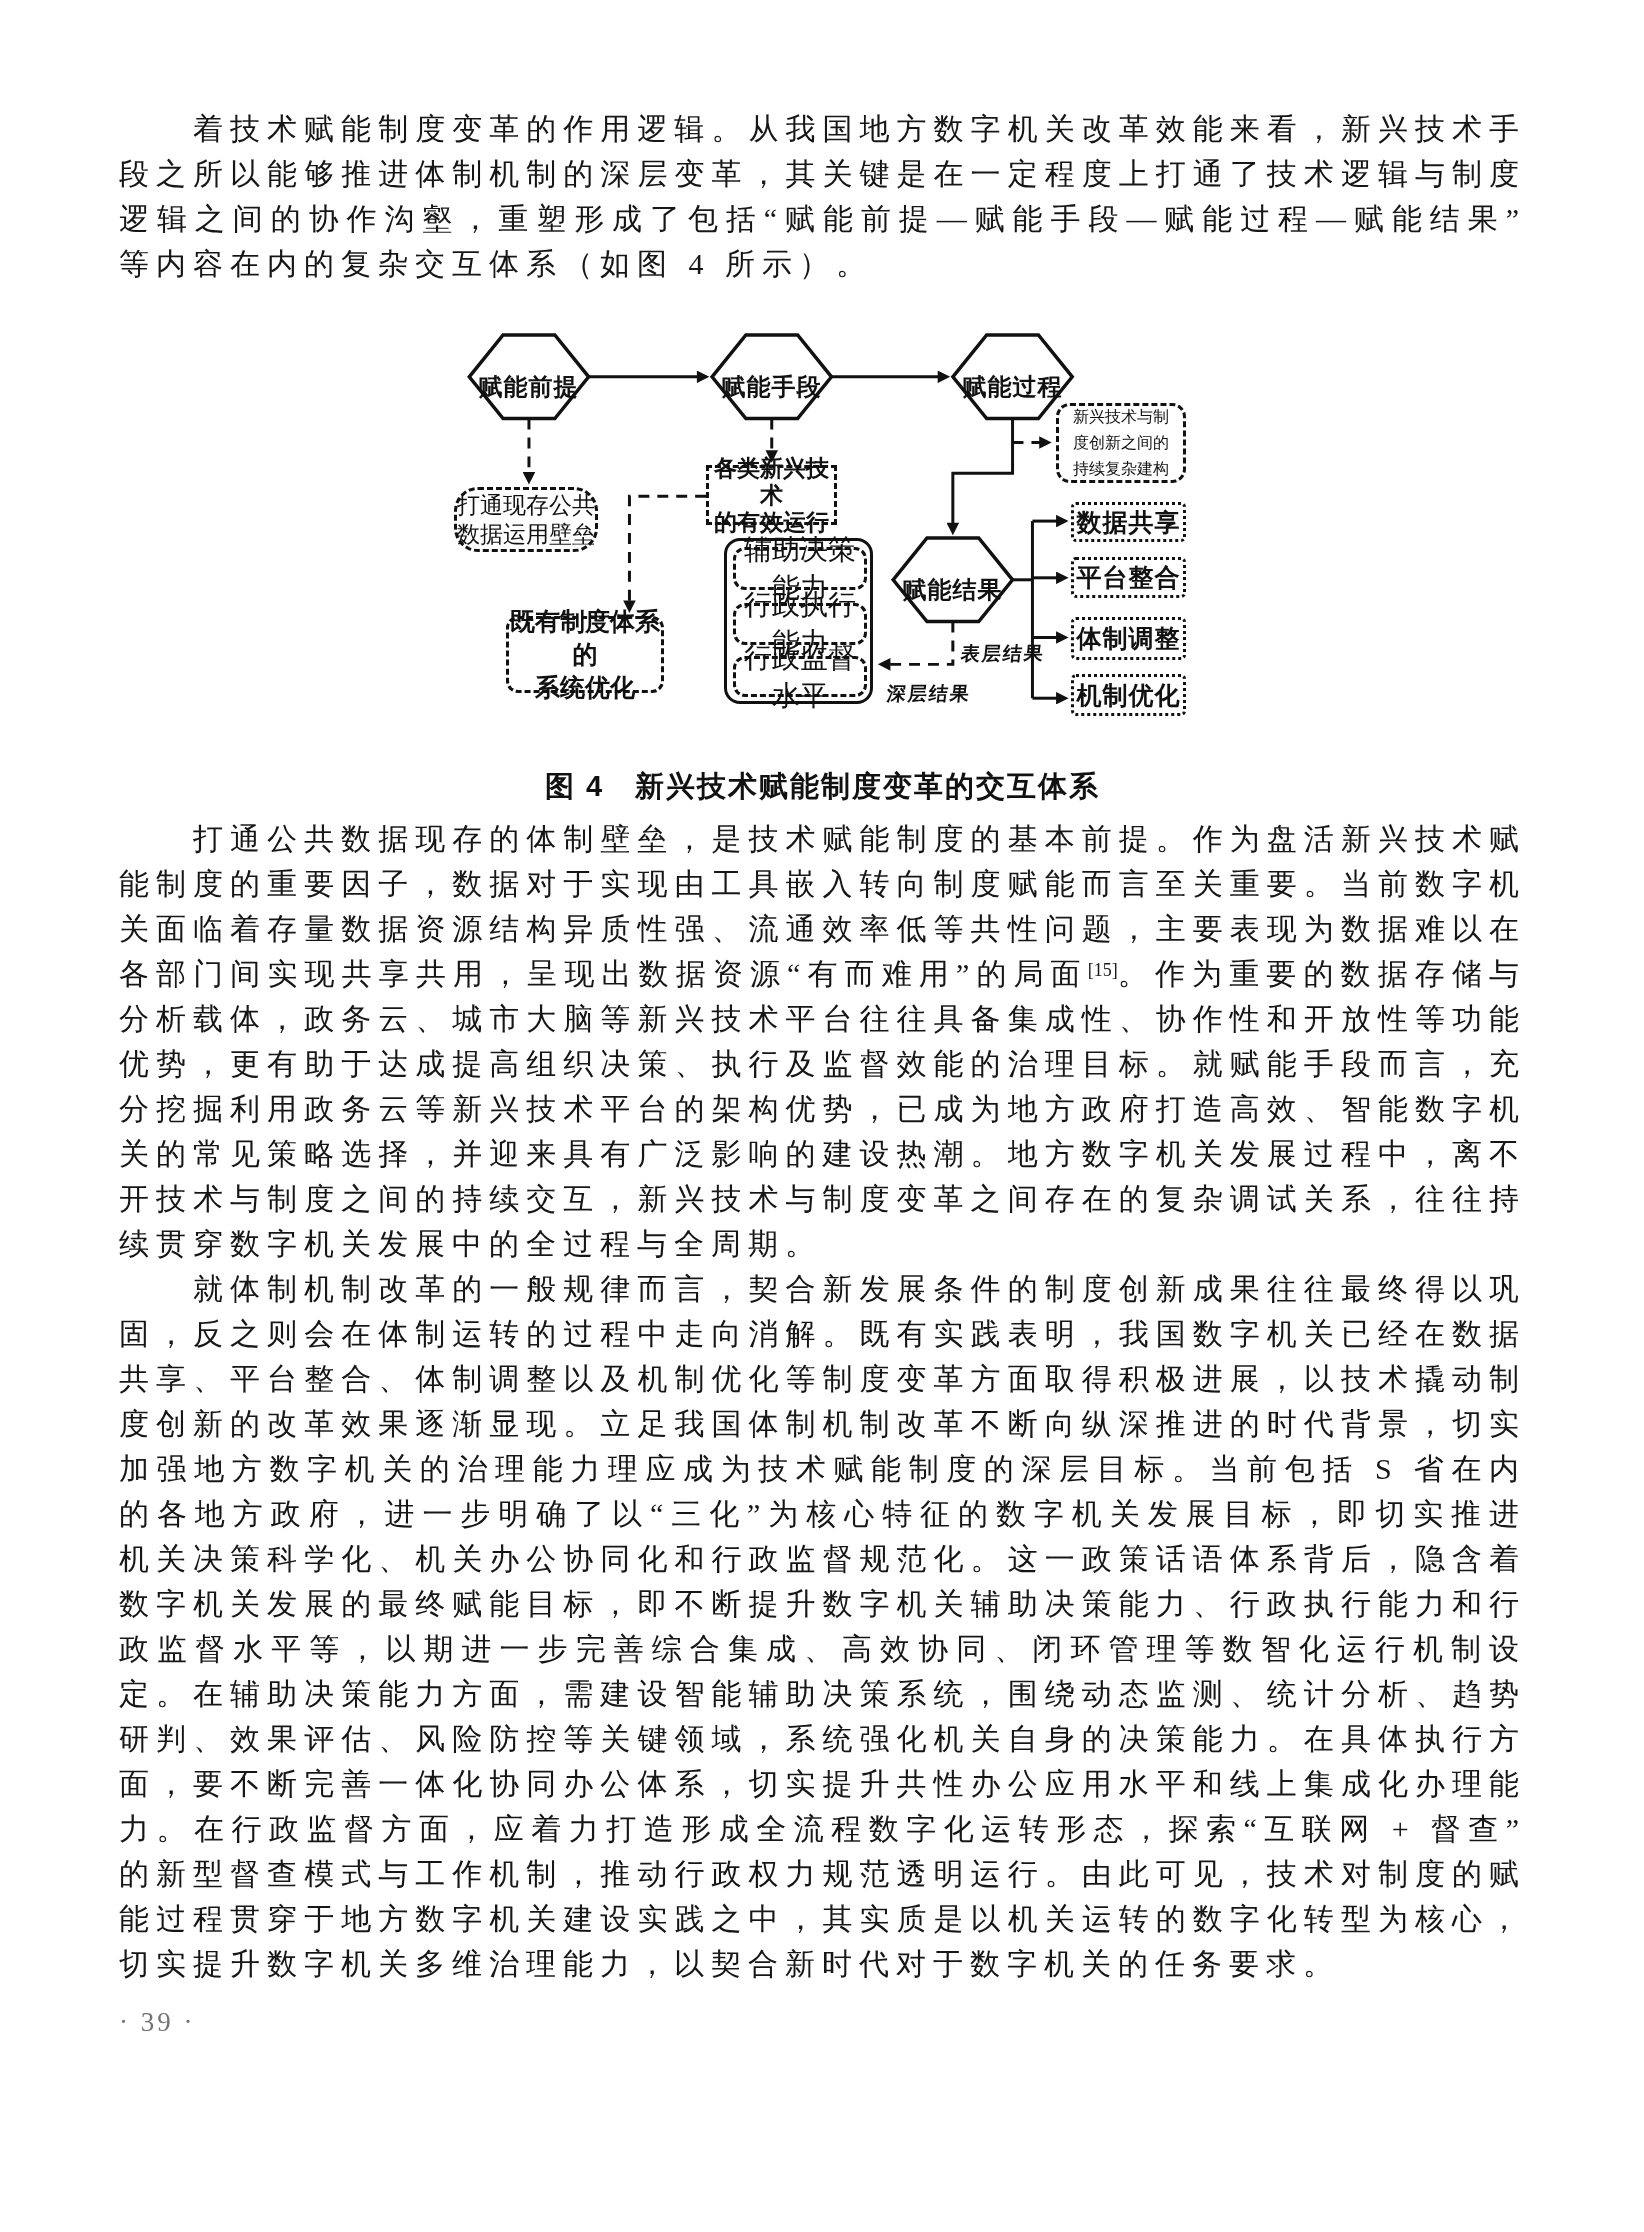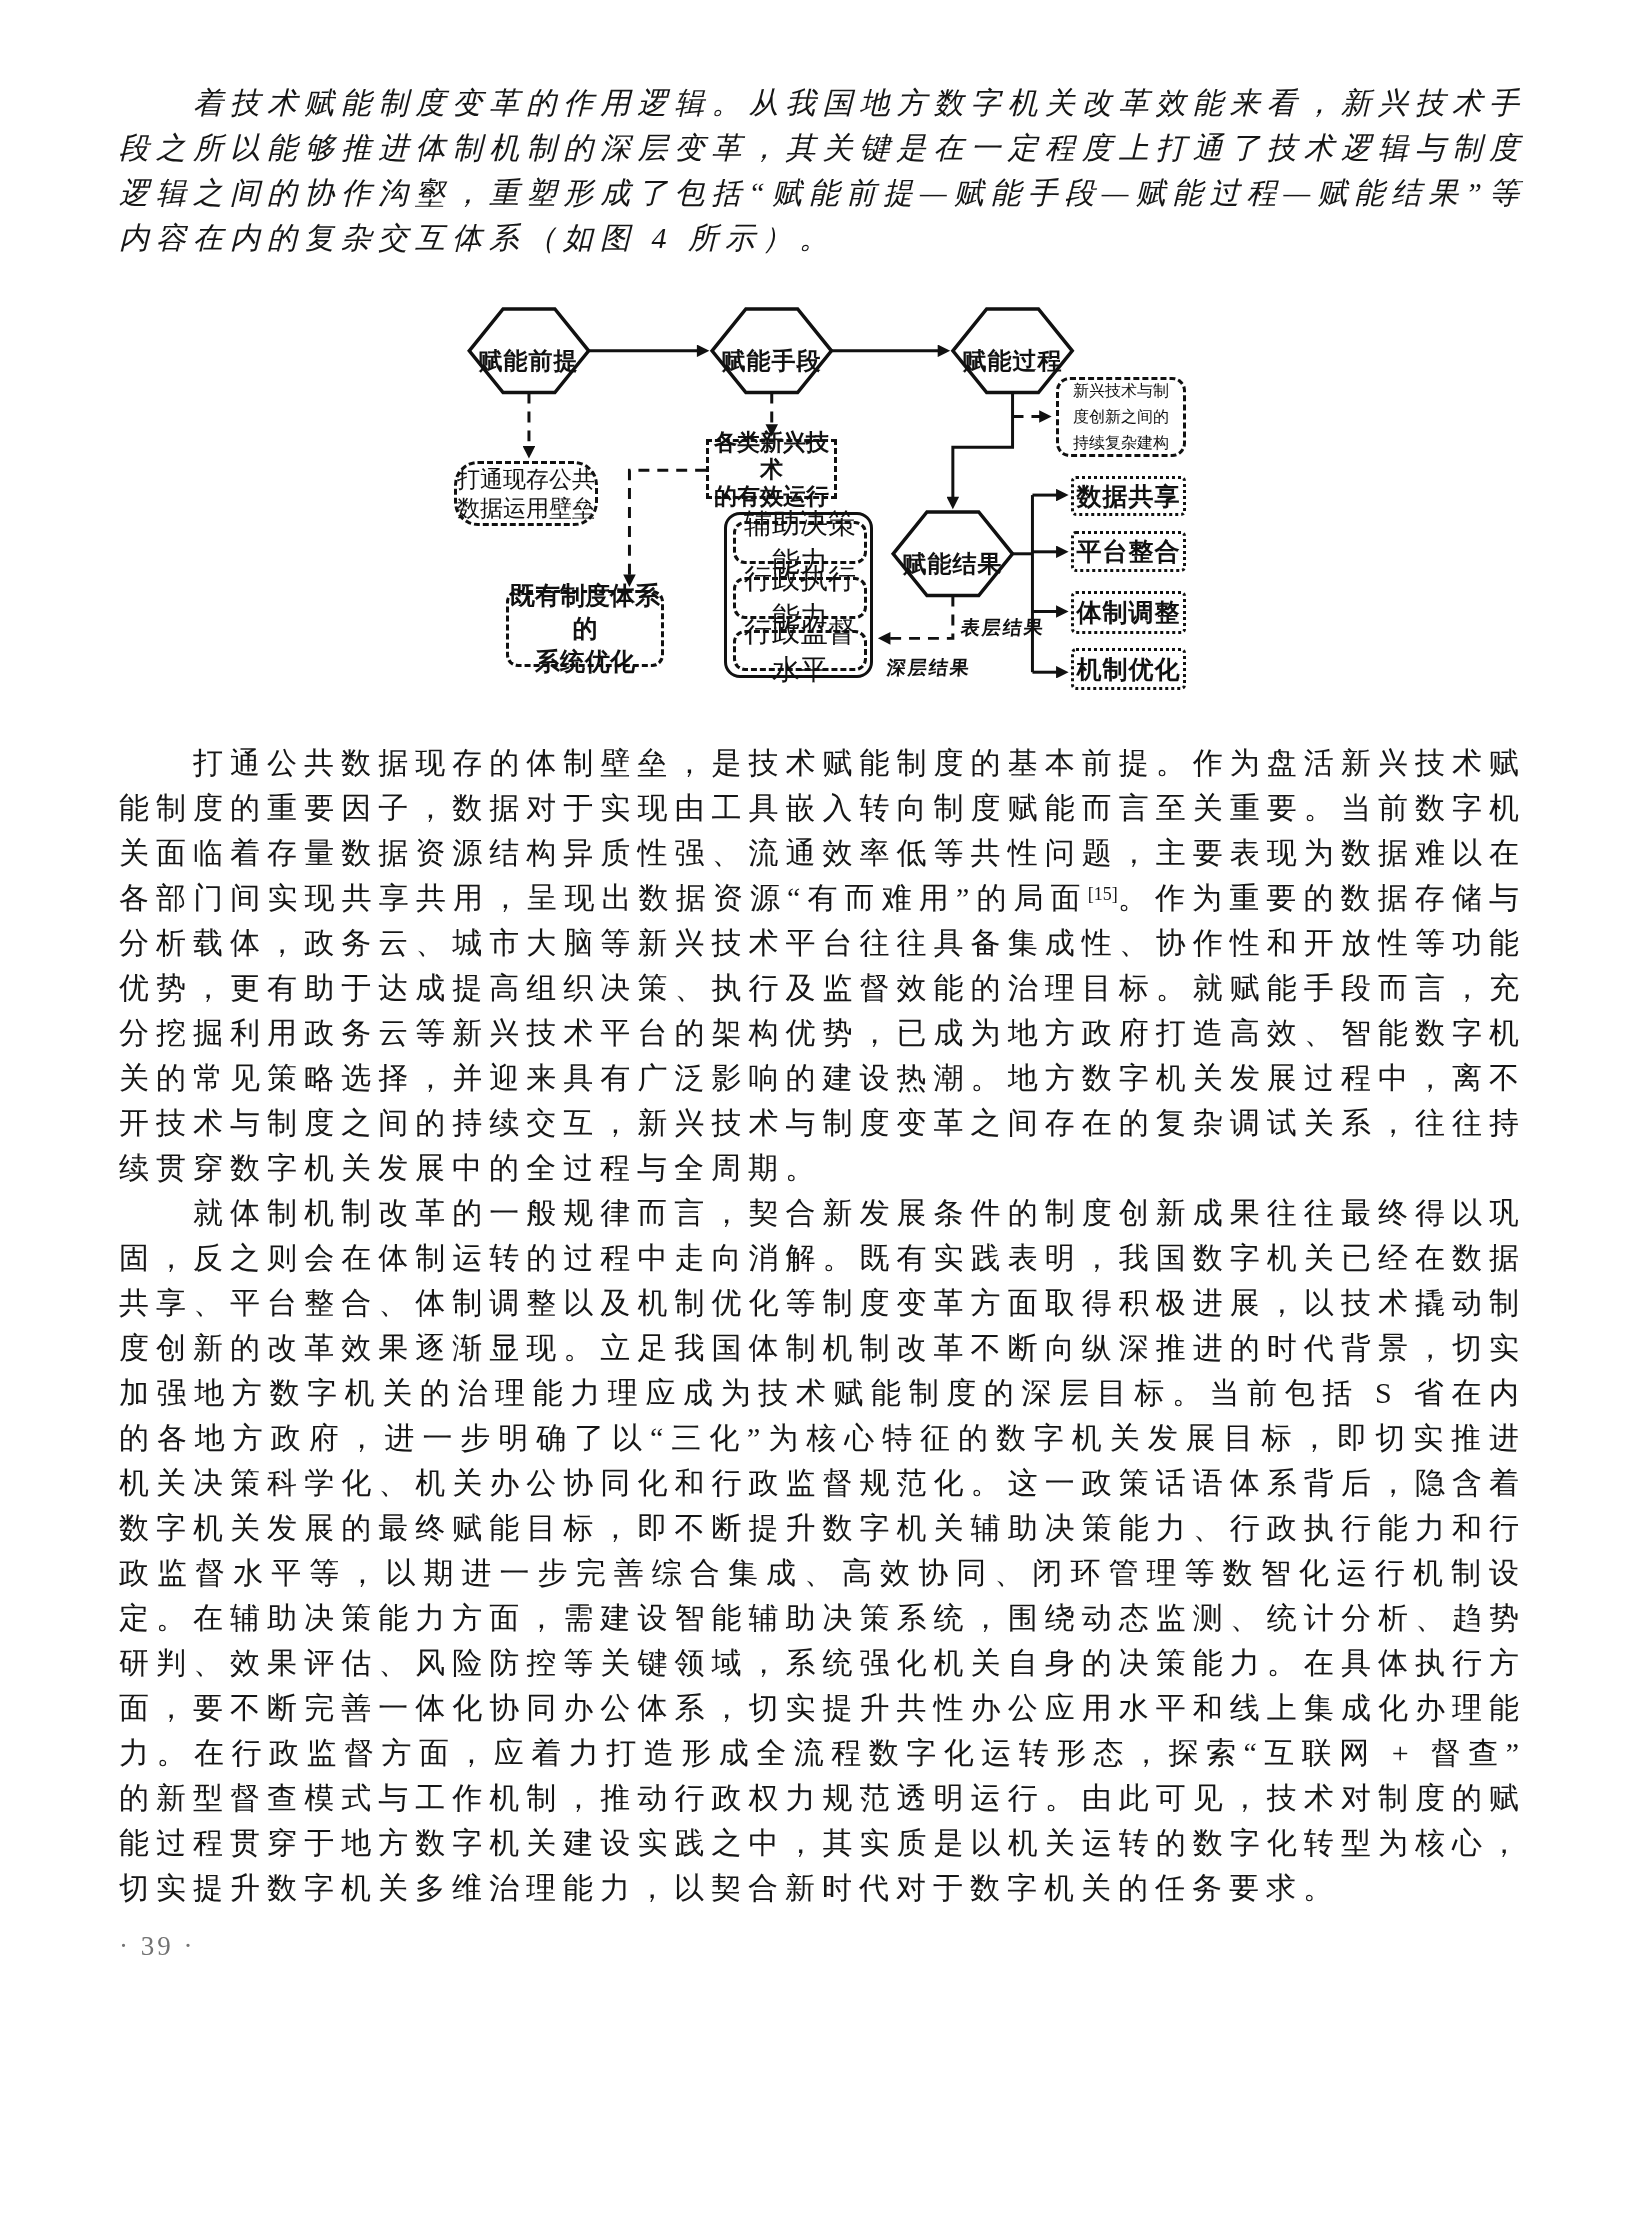--- a/index.html
+++ b/index.html
@@ -15,21 +15,21 @@
   }
   .body{
     margin:0;
     font-size:30px;
     line-height:45px;
     letter-spacing:7px;
     text-align:justify;
     text-indent:74px;
     color:#161616;
   }
-  .p1{padding-top:80px;font-style:italic;}
+  .p1{padding-top:106px;}
   sup.ref{font-size:18px;letter-spacing:0;line-height:0;vertical-align:8px;}
   
   .figure{position:relative;height:438px;margin-top:33px;}
   .figure svg{position:absolute;left:0;top:0;}
   .node{position:absolute;box-sizing:border-box;display:flex;flex-direction:column;
         align-items:center;justify-content:center;text-align:center;color:#111;}
   .hexlab{width:119px;height:103px;font-family:"Liberation Sans","DejaVu Sans",sans-serif;
           font-weight:bold;font-size:24px;letter-spacing:1px;}
   .dash{border:3px dashed #111;background:#fff;}
   .dot{border:3px dotted #111;background:#fff;}
@@ -132,20 +132,21 @@
 
     <div class="node dot b-out" style="top:183px;height:40px">数据共享</div>
     <div class="node dot b-out" style="top:238px;height:41px">平台整合</div>
     <div class="node dot b-out" style="top:298px;height:43px">体制调整</div>
     <div class="node dot b-out" style="top:355px;height:42px">机制优化</div>
 
     <div class="minilab" style="left:842px;top:322px">表层结果</div>
     <div class="minilab" style="left:768px;top:362px">深层结果</div>
   </div>
 
+  <div class="caption">图 4　新兴技术赋能制度变革的交互体系</div>
 
   <p class="body p2"><span>打通公共数据现存的体制壁垒，是技术赋能制度的基本前提。作为盘活新兴技术赋能制度的重要因子，数据对于实现由工具嵌入转向制度赋能而言至关重要。当前数字机关面临着存量数据资源结构异质性强、流通效率低等共性问题，主要表现为数据难以在各部门间实现共享共用，呈现出数据资源“有而难用”的局面</span><sup class="ref">[15]</sup><span>。作为重要的数据存储与分析载体，政务云、城市大脑等新兴技术平台往往具备集成性、协作性和开放性等功能优势，更有助于达成提高组织决策、执行及监督效能的治理目标。就赋能手段而言，充分挖掘利用政务云等新兴技术平台的架构优势，已成为地方政府打造高效、智能数字机关的常见策略选择，并迎来具有广泛影响的建设热潮。地方数字机关发展过程中，离不开技术与制度之间的持续交互，新兴技术与制度变革之间存在的复杂调试关系，往往持续贯穿数字机关发展中的全过程与全周期。</span></p>
 
   <p class="body">就体制机制改革的一般规律而言，契合新发展条件的制度创新成果往往最终得以巩固，反之则会在体制运转的过程中走向消解。既有实践表明，我国数字机关已经在数据共享、平台整合、体制调整以及机制优化等制度变革方面取得积极进展，以技术撬动制度创新的改革效果逐渐显现。立足我国体制机制改革不断向纵深推进的时代背景，切实加强地方数字机关的治理能力理应成为技术赋能制度的深层目标。当前包括 S 省在内的各地方政府，进一步明确了以“三化”为核心特征的数字机关发展目标，即切实推进机关决策科学化、机关办公协同化和行政监督规范化。这一政策话语体系背后，隐含着数字机关发展的最终赋能目标，即不断提升数字机关辅助决策能力、行政执行能力和行政监督水平等，以期进一步完善综合集成、高效协同、闭环管理等数智化运行机制设定。在辅助决策能力方面，需建设智能辅助决策系统，围绕动态监测、统计分析、趋势研判、效果评估、风险防控等关键领域，系统强化机关自身的决策能力。在具体执行方面，要不断完善一体化协同办公体系，切实提升共性办公应用水平和线上集成化办理能力。在行政监督方面，应着力打造形成全流程数字化运转形态，探索“互联网 + 督查”的新型督查模式与工作机制，推动行政权力规范透明运行。由此可见，技术对制度的赋能过程贯穿于地方数字机关建设实践之中，其实质是以机关运转的数字化转型为核心，切实提升数字机关多维治理能力，以契合新时代对于数字机关的任务要求。</p>
 
   <div class="pagenum">· 39 ·</div>
 
 </div>
 
 

